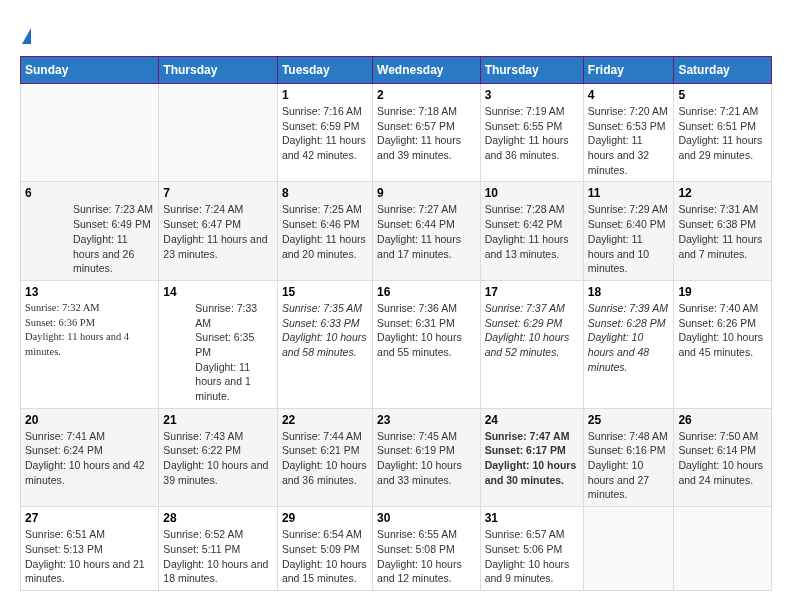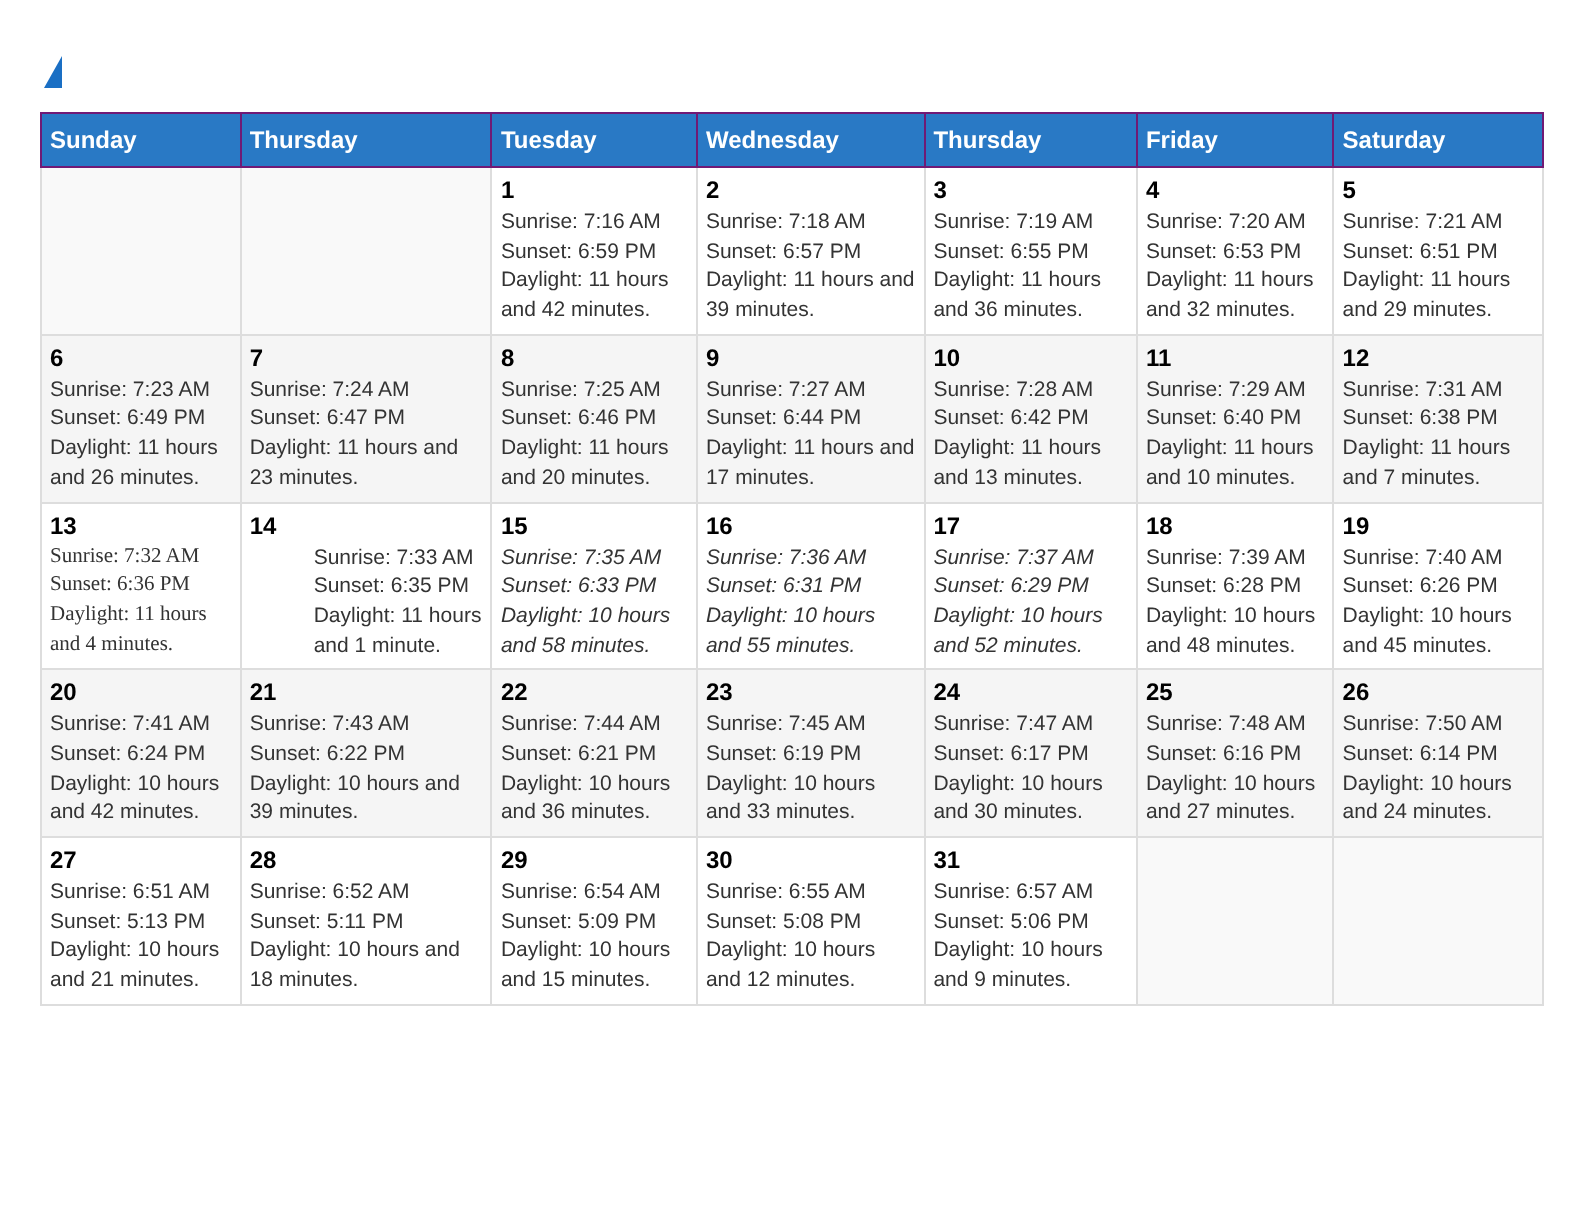--- a/index.html
+++ b/index.html
@@ -138,21 +138,21 @@
         <td>
           <span class="day-num">5</span>
           <div class="day-info" style="white-space: pre-line;">Sunrise: 7:21 AM
 Sunset: 6:51 PM
 Daylight: 11 hours and 29 minutes.</div>
         </td>
       </tr>
       <tr>
         <td>
           <span class="day-num">6</span>
-          <div class="day-info" style="white-space: pre-line;">Sunrise: 7:23 AM
+          <div class="day-info" style="white-space: pre-line; margin-left: 48px;">Sunrise: 7:23 AM
 Sunset: 6:49 PM
 Daylight: 11 hours and 26 minutes.</div>
         </td>
         <td>
           <span class="day-num">7</span>
           <div class="day-info" style="white-space: pre-line;">Sunrise: 7:24 AM
 Sunset: 6:47 PM
 Daylight: 11 hours and 23 minutes.</div>
         </td>
         <td>
@@ -200,33 +200,33 @@
 Daylight: 11 hours and 1 minute.</div>
         </td>
         <td>
           <span class="day-num">15</span>
           <div class="day-info" style="white-space: pre-line; font-style: italic;">Sunrise: 7:35 AM
 Sunset: 6:33 PM
 Daylight: 10 hours and 58 minutes.</div>
         </td>
         <td>
           <span class="day-num">16</span>
-          <div class="day-info" style="white-space: pre-line; font-style: italic;">Sunrise: 7:36 AM
+          <div class="day-info" style="white-space: pre-line;">Sunrise: 7:36 AM
 Sunset: 6:31 PM
 Daylight: 10 hours and 55 minutes.</div>
         </td>
         <td>
           <span class="day-num">17</span>
           <div class="day-info" style="white-space: pre-line; font-style: italic;">Sunrise: 7:37 AM
 Sunset: 6:29 PM
 Daylight: 10 hours and 52 minutes.</div>
         </td>
         <td>
           <span class="day-num">18</span>
-          <div class="day-info" style="white-space: pre-line;">Sunrise: 7:39 AM
+          <div class="day-info" style="white-space: pre-line; font-style: italic;">Sunrise: 7:39 AM
 Sunset: 6:28 PM
 Daylight: 10 hours and 48 minutes.</div>
         </td>
         <td>
           <span class="day-num">19</span>
           <div class="day-info" style="white-space: pre-line;">Sunrise: 7:40 AM
 Sunset: 6:26 PM
 Daylight: 10 hours and 45 minutes.</div>
         </td>
       </tr>
@@ -250,21 +250,21 @@
 Daylight: 10 hours and 36 minutes.</div>
         </td>
         <td>
           <span class="day-num">23</span>
           <div class="day-info" style="white-space: pre-line;">Sunrise: 7:45 AM
 Sunset: 6:19 PM
 Daylight: 10 hours and 33 minutes.</div>
         </td>
         <td>
           <span class="day-num">24</span>
-          <div class="day-info" style="white-space: pre-line;">Sunrise: 7:47 AM
+          <div class="day-info" style="white-space: pre-line; font-weight: bold;">Sunrise: 7:47 AM
 Sunset: 6:17 PM
 Daylight: 10 hours and 30 minutes.</div>
         </td>
         <td>
           <span class="day-num">25</span>
           <div class="day-info" style="white-space: pre-line;">Sunrise: 7:48 AM
 Sunset: 6:16 PM
 Daylight: 10 hours and 27 minutes.</div>
         </td>
         <td>

